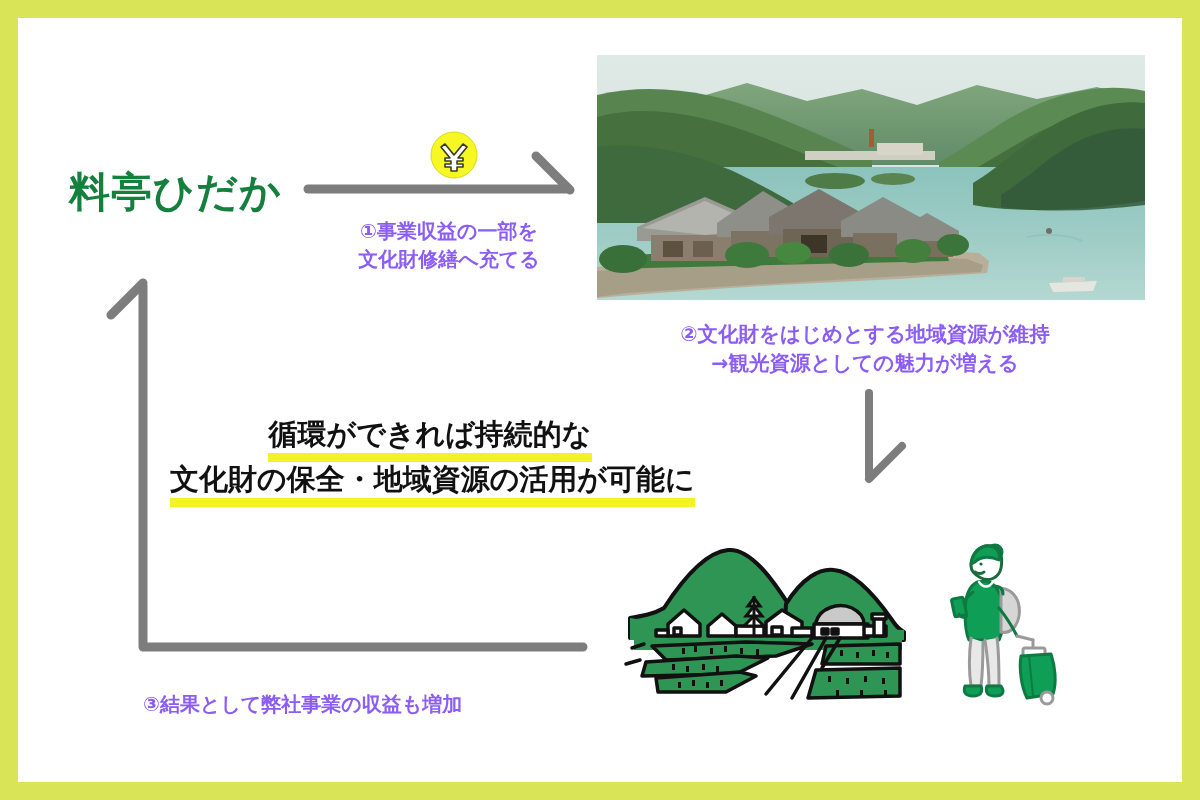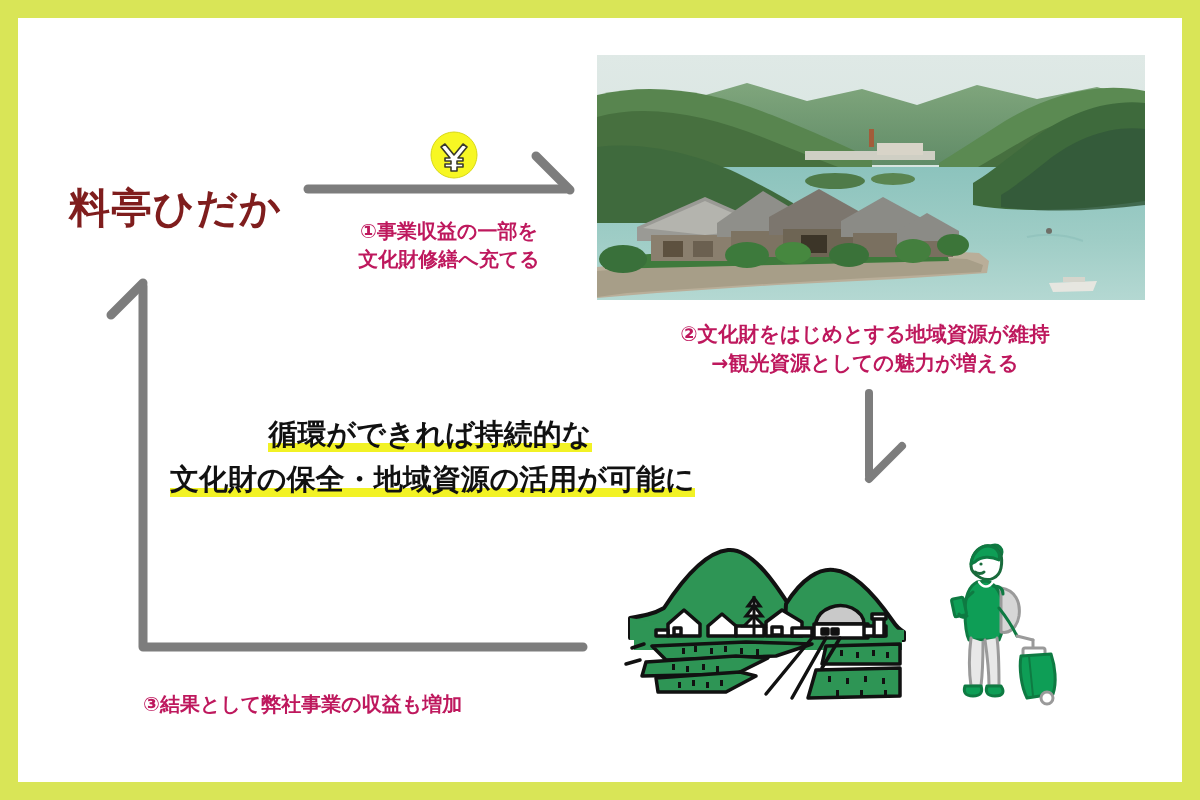--- a/index.html
+++ b/index.html
@@ -13,43 +13,43 @@
     position:absolute;
     left:18px;top:18px;
     width:1164px;height:764px;
     background:#ffffff;
     overflow:hidden;
   }
   .abs{position:absolute;}
   
   #brand-title{
     left:51px;top:147px;
-    font-size:41px;font-weight:bold;color:#7f1d1d;
-    letter-spacing:1px;white-space:nowrap;margin-top:16px;
+    font-size:41px;font-weight:bold;color:#15803d;
+    letter-spacing:1px;white-space:nowrap;
   }
   
   .cap{
-    color:#be185d;font-weight:bold;
+    color:#8b5cf6;font-weight:bold;
     font-size:20px;line-height:1.42;white-space:pre-line;
   }
   #caption-1{left:322px;top:199px;text-align:center;width:218px;}
   #caption-2{left:627px;top:302px;text-align:center;width:440px;font-size:20.5px;}
   #caption-3{left:125px;top:672px;font-size:20px;white-space:nowrap;}
   #caption-4{left:568px;top:726px;font-size:20.5px;white-space:nowrap;}
   
   #message-block{left:152px;top:402px;width:520px;}
   .msg-line{
     font-size:29px;font-weight:bold;color:#111;
     line-height:1.0;white-space:nowrap;
     display:block;margin:0 0 16px 0;
   }
   .msg-line span.hl{
     display:inline;
     background-image:linear-gradient(to top,#f2f225 0px,#f2f225 9px,rgba(0,0,0,0) 9px);
-    padding-bottom:1px;
+    padding-bottom:11px;
   }
   #msg-line-1{text-align:center;}
   #msg-line-2{text-align:right;}
   
   #photo-frame{
     left:579px;top:37px;width:548px;height:245px;
     overflow:hidden;background:#cfe0dd;
   }
   
   #yen-coin{left:411px;top:112px;width:50px;height:50px;}

